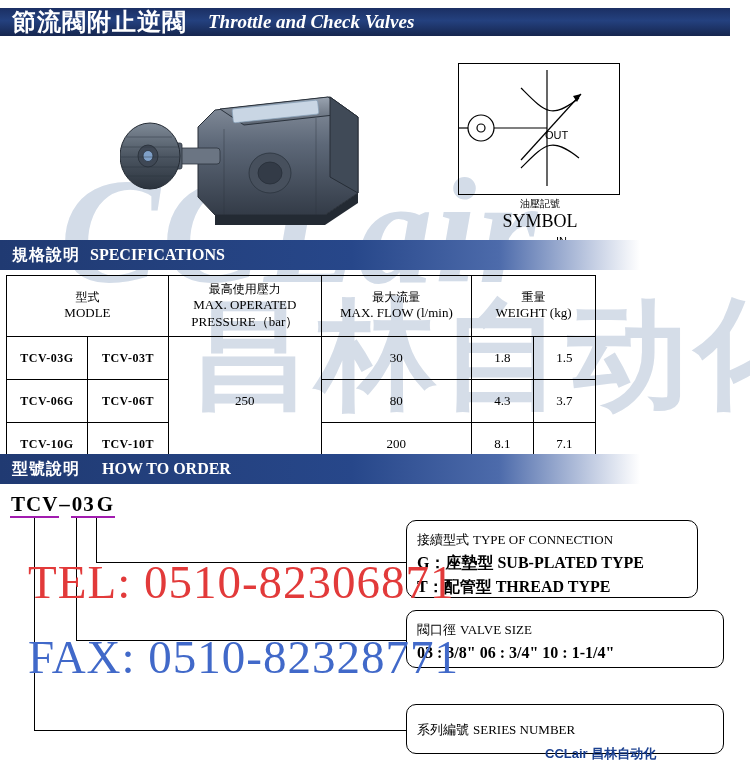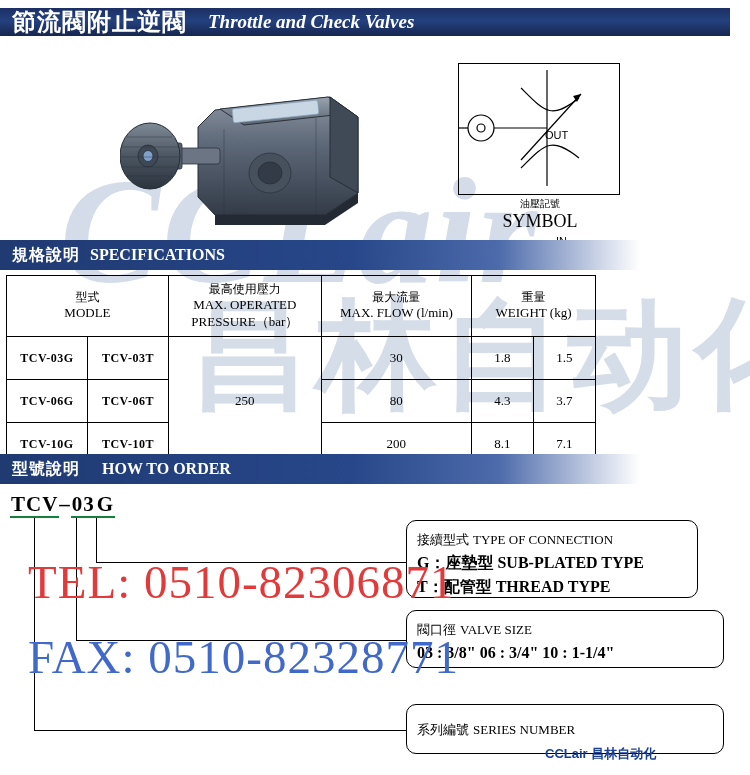--- a/index.html
+++ b/index.html
@@ -255,21 +255,21 @@
     position: absolute;
     top: 0;
     left: 10px;
     font-family: "Liberation Serif", serif;
     font-size: 21px;
     font-weight: bold;
     letter-spacing: 1px;
     color: #000;
   }
   .code span { position: relative; }
-  .u { border-bottom: 2px solid #15803d; padding: 0 1px; }
+  .u { border-bottom: 2px solid #a21caf; padding: 0 1px; }
 
   .callout {
     position: absolute;
     border: 1px solid #000;
     border-radius: 10px;
     background: transparent;
     box-sizing: border-box;
     padding: 6px 10px;
     font-family: "Liberation Serif", serif;
     color: #000;

